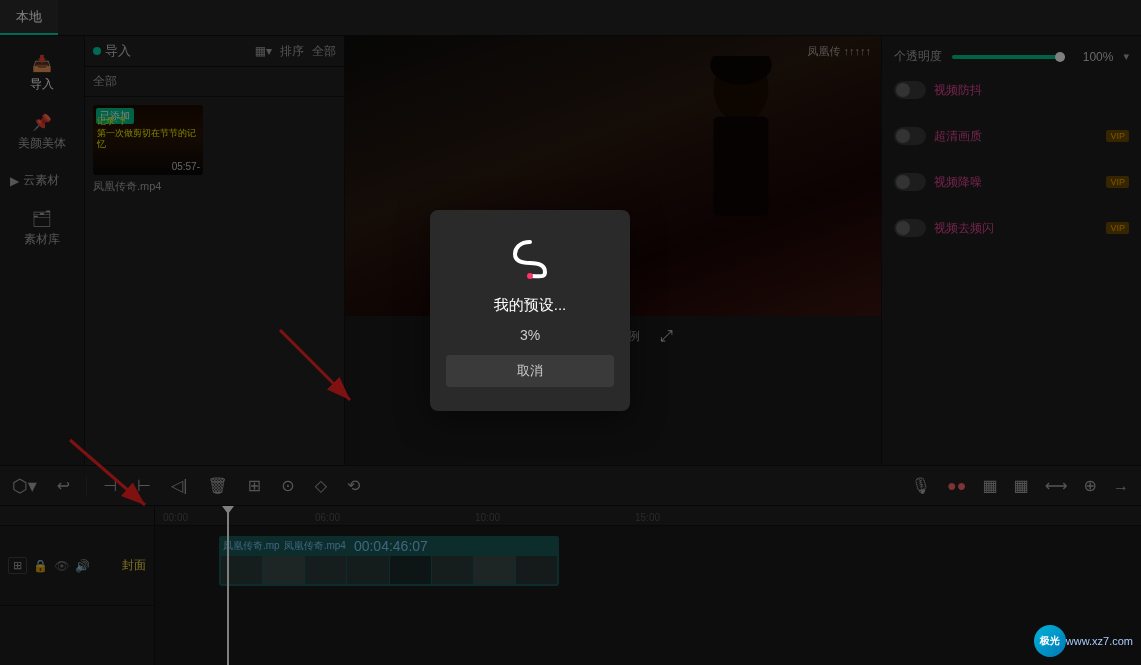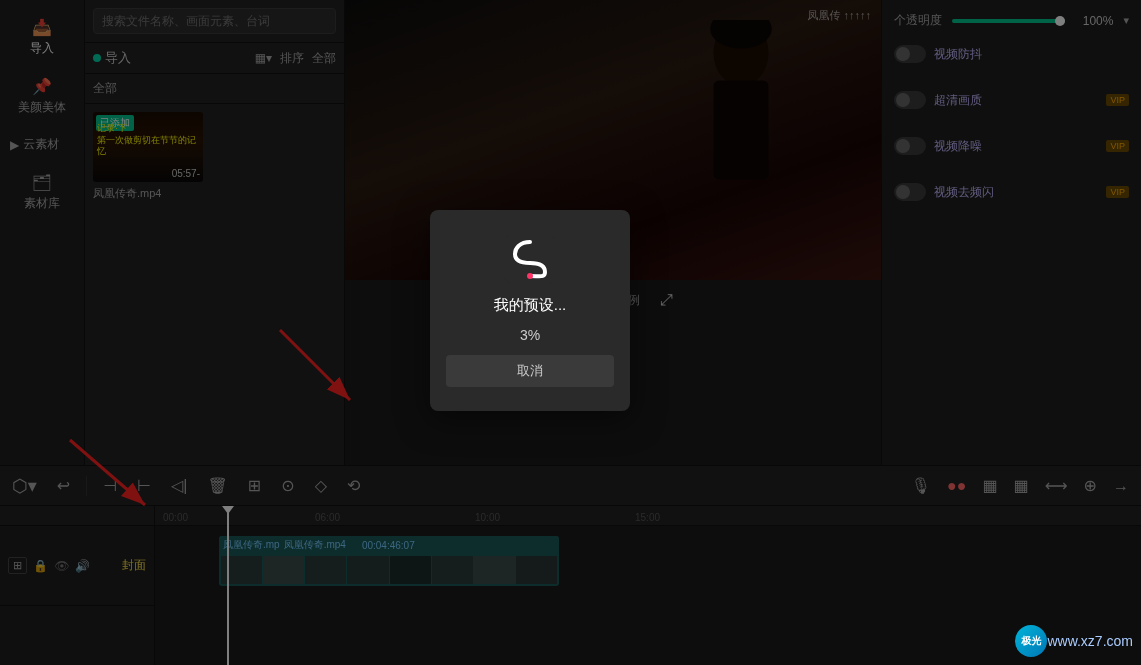--- a/index.html
+++ b/index.html
@@ -379,21 +379,21 @@
       left: 2px;
       top: 2px;
       width: 14px;
       height: 14px;
       border-radius: 50%;
       background: #666;
     }
 
     .toggle-label {
       font-size: 12px;
-      color: #c4b5fd;
+      color: #ec4899;
       flex: 1;
     }
 
     .vip-badge {
       background: #6b4a00;
       color: #ffaa00;
       font-size: 9px;
       padding: 1px 4px;
       border-radius: 2px;
       margin-left: 4px;
@@ -616,38 +616,41 @@
       background: linear-gradient(135deg, #00b4d8, #0077b6);
       display: flex;
       align-items: center;
       justify-content: center;
       font-size: 10px;
       color: #fff;
       font-weight: bold;
     }
 
     .watermark-text {
-      font-size: 14px;
+      font-size: 11px;
       color: #aaccff;
     }
 
     
     .preview-person {
       position: absolute;
       top: 20px;
       right: 80px;
       width: 120px;
       height: 220px;
     }
   </style>
 </head>
 <body>
 
 <div class="app-container">
 
+  <div class="top-bar">
+    <div class="top-bar-local-tab">本地</div>
+  </div>
 
   <div class="main-area">
 
     <div class="left-sidebar">
       <div class="sidebar-item active">
         <span class="icon">📥</span>
         <span>导入</span>
       </div>
       <div class="sidebar-item">
         <span class="icon">📌</span>
@@ -657,23 +660,20 @@
         <span>▶</span>
         <span>云素材</span>
       </div>
       <div class="sidebar-item">
         <span class="icon">🗂</span>
         <span>素材库</span>
       </div>
     </div>
 
     <div class="media-panel">
-      <div class="media-search-bar">
-        <input type="text" placeholder="搜索文件名称、画面元素、台词" style="">
-      </div>
       <div class="media-toolbar">
         <button class="import-btn">
           <span class="dot"></span>
           <span>导入</span>
         </button>
         <div class="media-toolbar-right">
           <span>▦▾</span>
           <span>排序</span>
           <span>全部</span>
         </div>
@@ -806,21 +806,21 @@
 
         <div class="timeline-playhead" style="left:72px;top:0;height:100%;">
           <div class="playhead-triangle"></div>
         </div>
 
         <div style="position:relative;height:80px;">
           <div class="track-clip" style="left:64px;top:10px;width:340px;">
             <div style="display:flex;align-items:center;padding:2px 4px;background:#1a5a5a;width:100%;">
               <span style="font-size:10px;color:#7cf;">凤凰传奇.mp</span>
               <span style="font-size:10px;color:#7cf;margin-left:4px;">凤凰传奇.mp4</span>
-              <span style="font-size:10px;color:#7cf;margin-left:16px;">00:04:46:07</span>
+              <span style="font-size:14px;color:#7cf;margin-left:8px;">00:04:46:07</span>
             </div>
             <div class="track-clip-frames">
               <div class="track-frame" style="background:#2a3a3a;"></div>
               <div class="track-frame" style="background:#3a4a4a;"></div>
               <div class="track-frame" style="background:#2a3a3a;"></div>
               <div class="track-frame" style="background:#283838;"></div>
               <div class="track-frame" style="background:#1a2a2a;"></div>
               <div class="track-frame" style="background:#2a3a3a;"></div>
               <div class="track-frame" style="background:#3a4a4a;"></div>
               <div class="track-frame" style="background:#2a3535;"></div>

